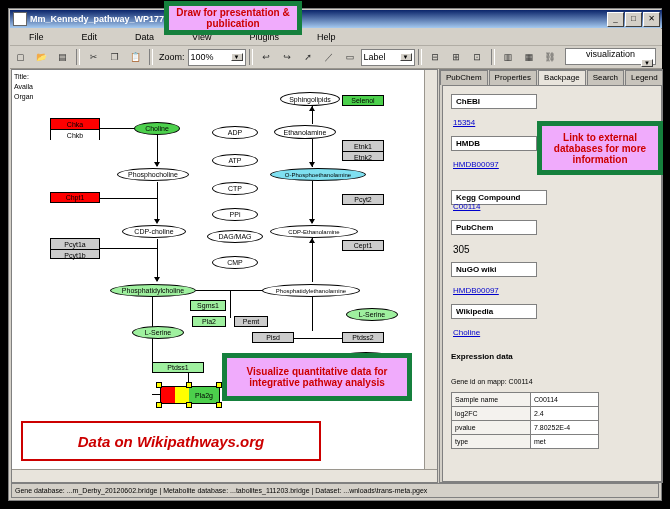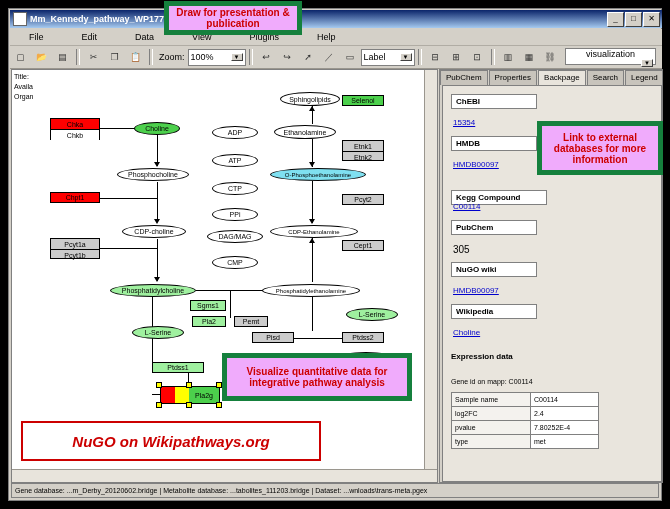--- a/index.html
+++ b/index.html
@@ -351,16 +351,16 @@
   </div>
 
   <div class="statusbar">
     <span>Gene database: ...m_Derby_20120602.bridge | Metabolite database: ...tabolites_111203.bridge | Dataset: ...wnloads\trans-meta.pgex</span>
   </div>
 
   <div class="anno" style="left:155px;top:-8px;width:138px;height:34px;font-size:10px;padding:2px;">Draw for presentation &amp; publication</div>
   <div class="anno" style="left:528px;top:112px;width:126px;height:54px;font-size:10px;padding:2px;">Link to external databases for more information</div>
   <div class="anno" style="left:213px;top:344px;width:190px;height:44px;font-size:10px;padding:19px;">Visualize quantitative data for integrative pathway analysis</div>
   <div class="wplogo" style="left:12px;top:412px;width:296px;height:36px;">
-    <span style="font-size:15px;">NuGO on Wikipathways.org</span>
+    <span style="font-size:15px;">Data on Wikipathways.org</span>
   </div>
 
 </div>
 
 </body></html>

